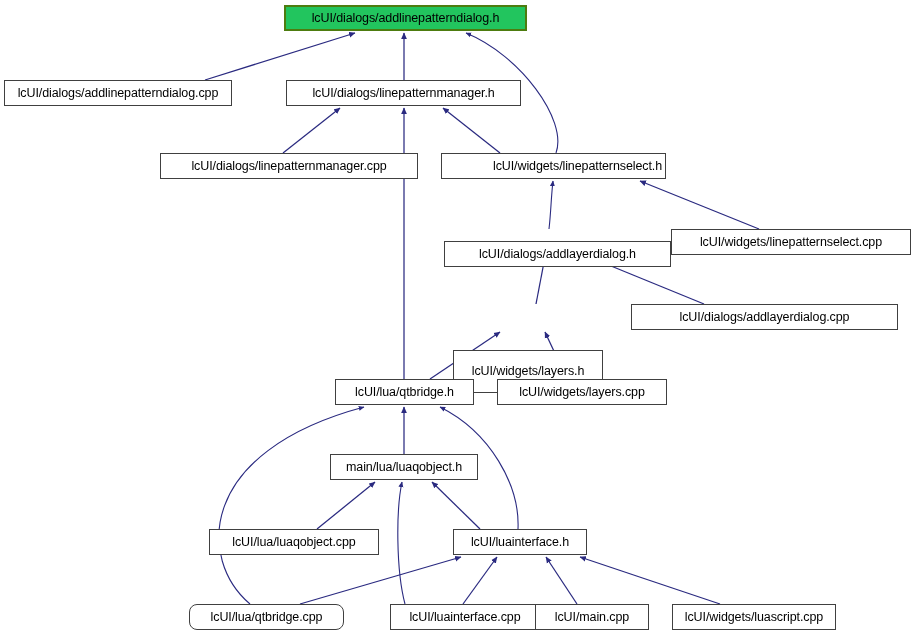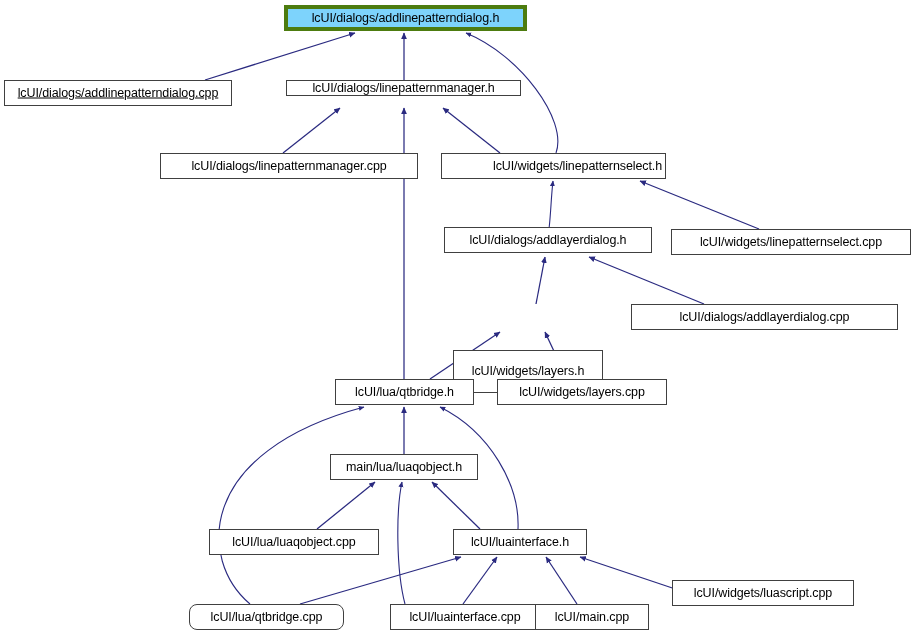--- a/index.html
+++ b/index.html
@@ -32,22 +32,22 @@
     font-size: 12.5px;
     line-height: 1;
     display: flex;
     align-items: center;
     justify-content: center;
     white-space: nowrap;
     letter-spacing: -0.1px;
     z-index: 5;
   }
   .graph-node.root-node {
-    background: #7dd3fc;
-    border: 4px solid #4d7c0f;
+    background: #22c55e;
+    border: 2px solid #4d7c0f;
   }
   .node-label {
     display: block;
     padding: 0 6px;
     transform: translateY(-0.5px);
   }
 </style>
 </head>
 <body>
 
@@ -78,33 +78,33 @@
       <path d="M 405,604 C 396,570 396,510 402,482" fill="none" stroke="#2a2a80" stroke-width="1.1" marker-end="url(#arrowhead)"></path>
       <path d="M 300,604 L 461,557" fill="none" stroke="#2a2a80" stroke-width="1.25" marker-end="url(#arrowhead)"></path>
       <path d="M 463,604 L 497,557" fill="none" stroke="#2a2a80" stroke-width="1.25" marker-end="url(#arrowhead)"></path>
       <path d="M 577,604 L 546,557" fill="none" stroke="#2a2a80" stroke-width="1.25" marker-end="url(#arrowhead)"></path>
       <path d="M 720,604 L 580,557" fill="none" stroke="#2a2a80" stroke-width="1.25" marker-end="url(#arrowhead)"></path>
     </svg>
   <div id="node-layer">
       <div class="graph-node root-node" style="left: 284px; top: 5px; width: 243px; height: 26px;">
         <span class="node-label">lcUI/dialogs/addlinepatterndialog.h</span>
       </div>
-      <div class="graph-node" style="left: 4px; top: 80px; width: 228px; height: 26px; text-decoration: underline;">
+      <div class="graph-node" style="left: 4px; top: 80px; width: 228px; height: 26px;">
         <span class="node-label">lcUI/dialogs/addlinepatterndialog.cpp</span>
       </div>
-      <div class="graph-node" style="left: 286px; top: 80px; width: 235px; height: 16px;">
+      <div class="graph-node" style="left: 286px; top: 80px; width: 235px; height: 26px;">
         <span class="node-label">lcUI/dialogs/linepatternmanager.h</span>
       </div>
       <div class="graph-node" style="left: 115px; top: 153px; width: 258px; height: 26px; margin-left: 45px;">
         <span class="node-label">lcUI/dialogs/linepatternmanager.cpp</span>
       </div>
       <div class="graph-node" style="left: 441px; top: 153px; width: 225px; height: 26px; padding-left: 48px;">
         <span class="node-label">lcUI/widgets/linepatternselect.h</span>
       </div>
-      <div class="graph-node" style="left: 444px; top: 227px; width: 208px; height: 26px;">
+      <div class="graph-node" style="left: 444px; top: 241px; width: 227px; height: 26px;">
         <span class="node-label">lcUI/dialogs/addlayerdialog.h</span>
       </div>
       <div class="graph-node" style="left: 671px; top: 229px; width: 240px; height: 26px;">
         <span class="node-label">lcUI/widgets/linepatternselect.cpp</span>
       </div>
       <div class="graph-node" style="left: 453px; top: 304px; width: 150px; height: 43px; margin-top: 46px;">
         <span class="node-label">lcUI/widgets/layers.h</span>
       </div>
       <div class="graph-node" style="left: 631px; top: 304px; width: 267px; height: 26px;">
         <span class="node-label">lcUI/dialogs/addlayerdialog.cpp</span>
@@ -126,17 +126,17 @@
       </div>
       <div class="graph-node" style="left: 189px; top: 604px; width: 155px; height: 26px; border-radius: 8px;">
         <span class="node-label">lcUI/lua/qtbridge.cpp</span>
       </div>
       <div class="graph-node" style="left: 362px; top: 604px; width: 150px; height: 26px; margin-left: 28px;">
         <span class="node-label">lcUI/luainterface.cpp</span>
       </div>
       <div class="graph-node" style="left: 535px; top: 604px; width: 114px; height: 26px;">
         <span class="node-label">lcUI/main.cpp</span>
       </div>
-      <div class="graph-node" style="left: 672px; top: 580px; width: 182px; height: 26px;">
+      <div class="graph-node" style="left: 672px; top: 604px; width: 164px; height: 26px;">
         <span class="node-label">lcUI/widgets/luascript.cpp</span>
       </div>
     </div>
 </div>
 
 </body></html>

